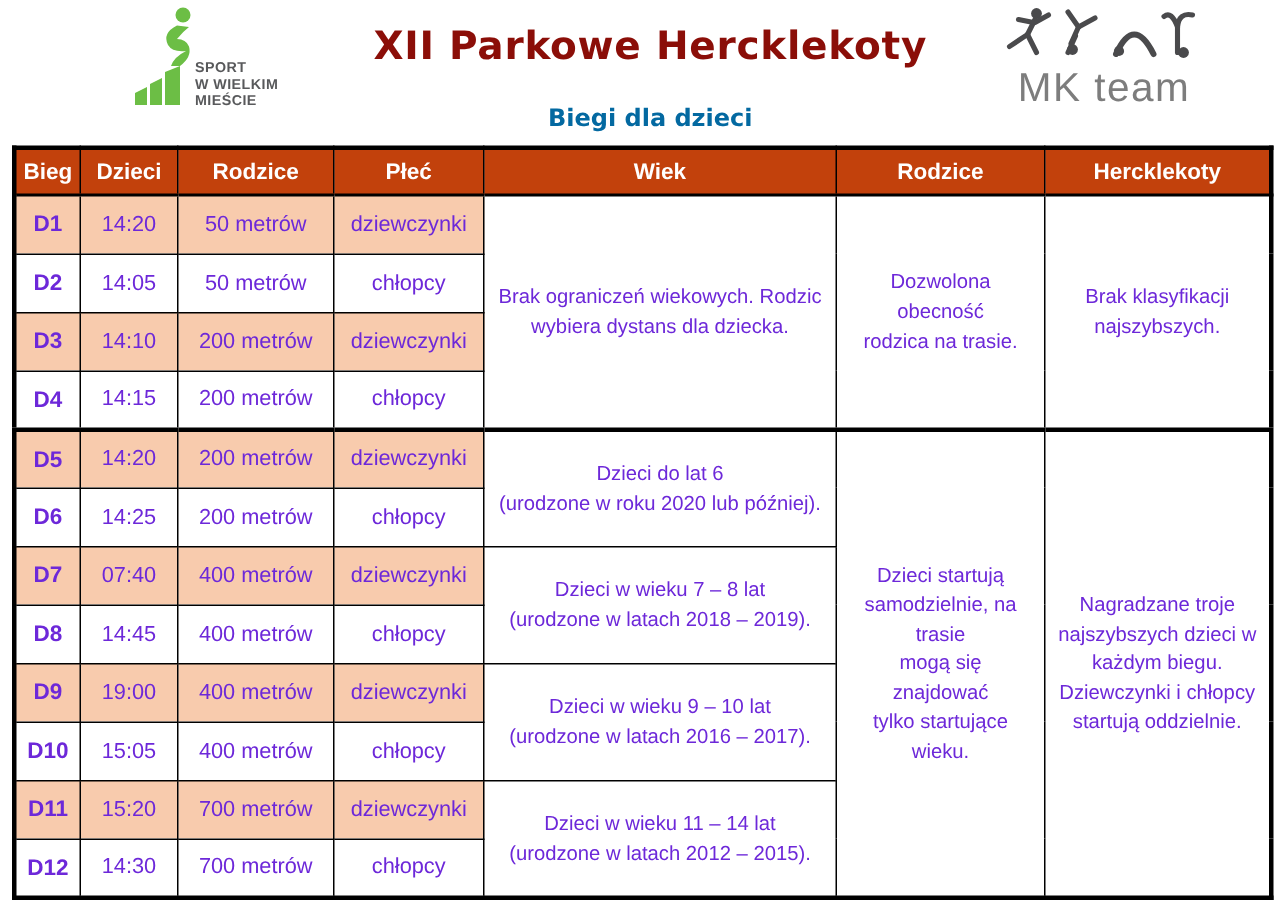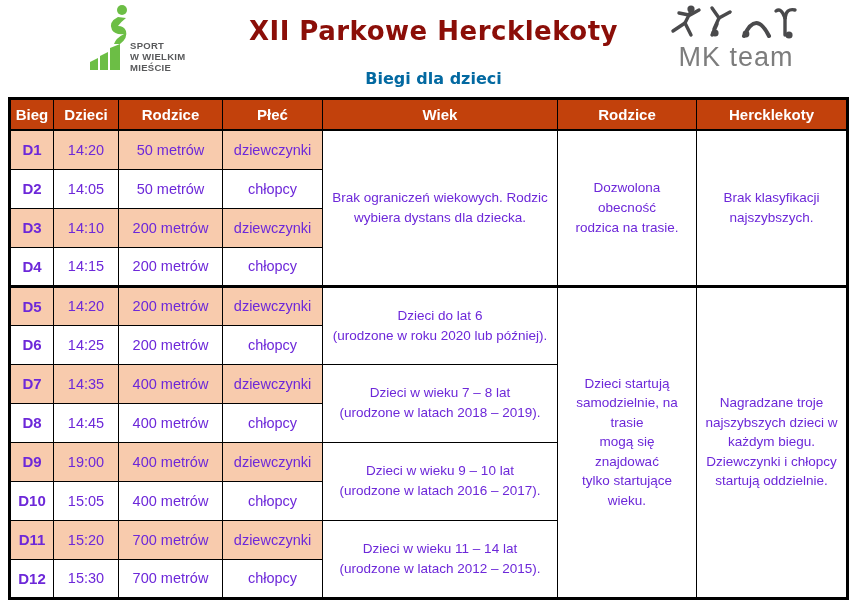--- a/index.html
+++ b/index.html
@@ -161,21 +161,21 @@
 startują oddzielnie.</td>
     </tr>
     <tr class="data-row">
       <td class="bieg">D6</td>
       <td>14:25</td>
       <td>200 metrów</td>
       <td>chłopcy</td>
     </tr>
     <tr class="data-row girl">
       <td class="bieg">D7</td>
-      <td>14:35</td>
+      <td>07:40</td>
       <td>400 metrów</td>
       <td>dziewczynki</td>
       <td class="info" rowspan="2">Dzieci w wieku 7 – 8 lat
 (urodzone w latach 2018 – 2019).</td>
     </tr>
     <tr class="data-row">
       <td class="bieg">D8</td>
       <td>14:45</td>
       <td>400 metrów</td>
       <td>chłopcy</td>
@@ -197,18 +197,18 @@
     <tr class="data-row girl">
       <td class="bieg">D11</td>
       <td>15:20</td>
       <td>700 metrów</td>
       <td>dziewczynki</td>
       <td class="info" rowspan="2">Dzieci w wieku 11 – 14 lat
 (urodzone w latach 2012 – 2015).</td>
     </tr>
     <tr class="data-row">
       <td class="bieg">D12</td>
-      <td>15:30</td>
+      <td>14:30</td>
       <td>700 metrów</td>
       <td>chłopcy</td>
     </tr>
   </tbody>
 </table>
 
 </body></html>

